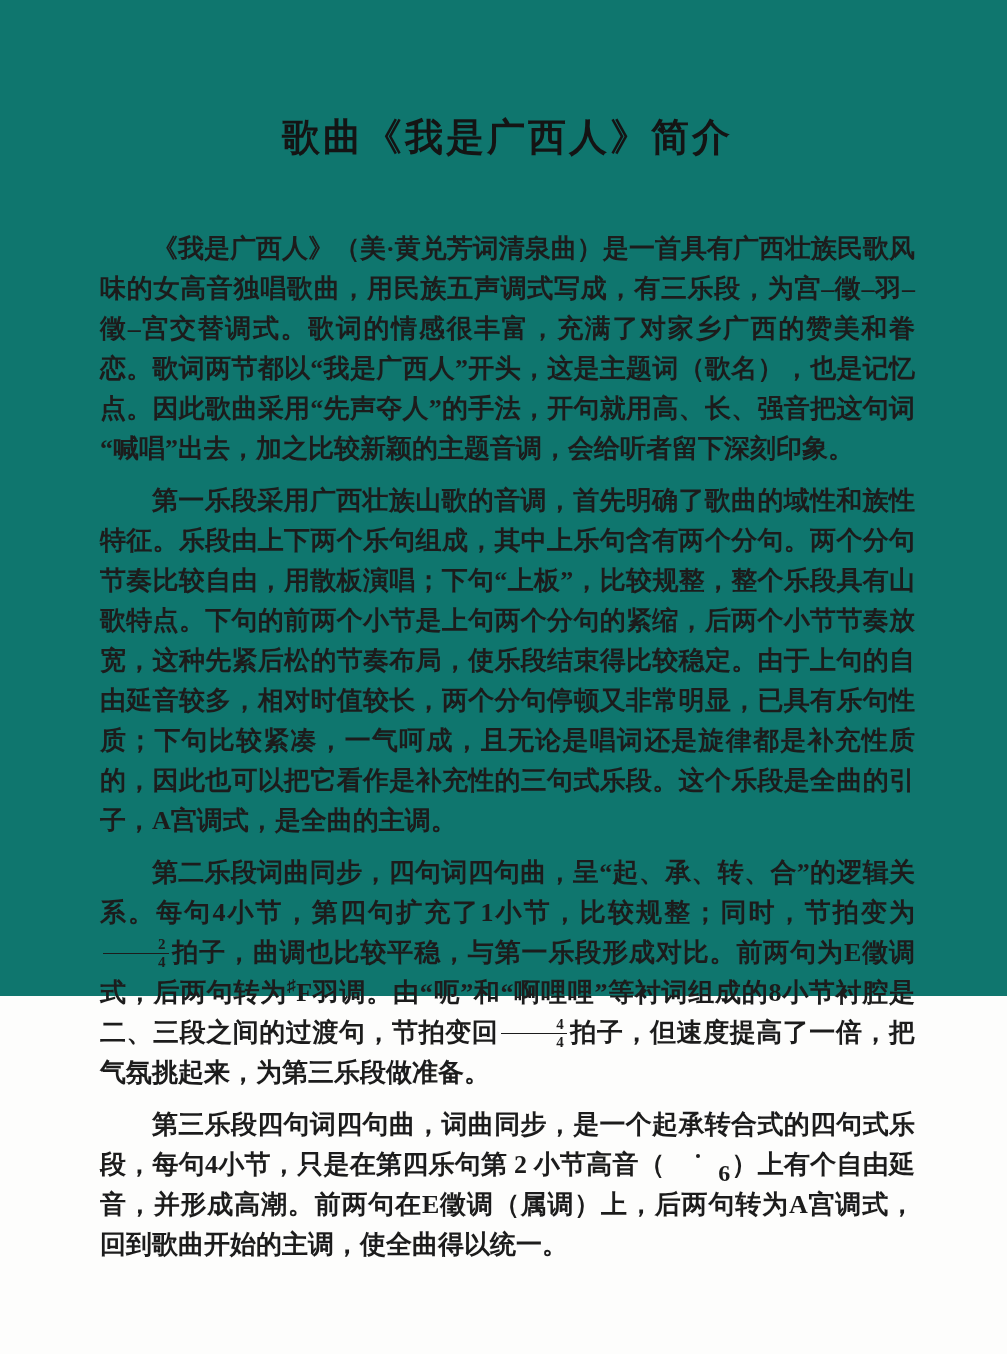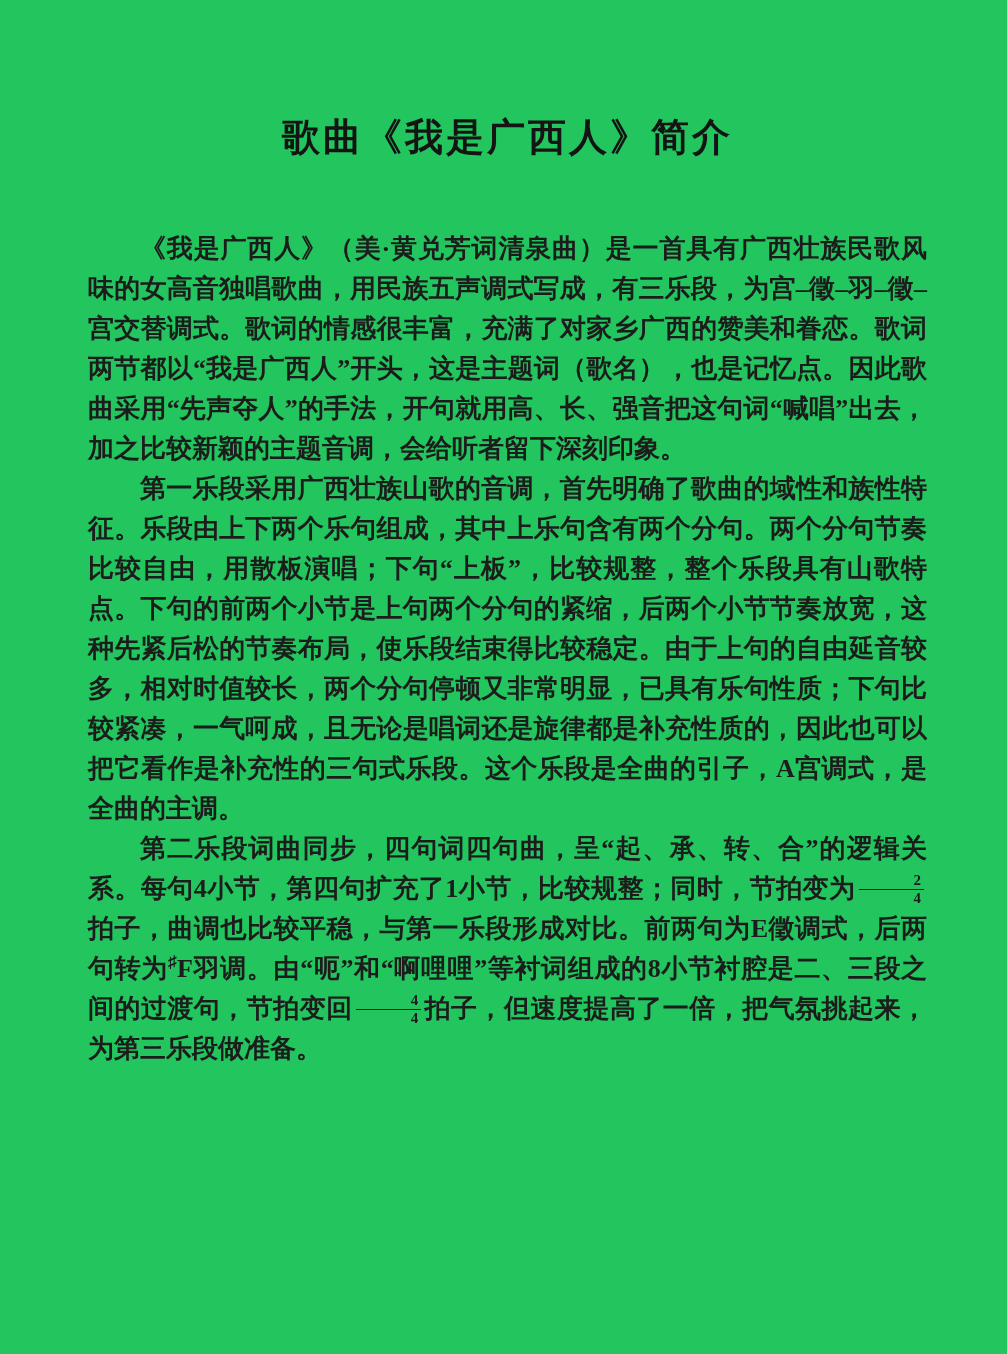--- a/index.html
+++ b/index.html
@@ -10,42 +10,42 @@
     width: 1007px;
     height: 1354px;
     background: #fdfdfc;
     font-family: "Liberation Serif", "DejaVu Serif", serif;
     color: #1b1b1b;
     overflow: hidden;
   }
   .page {
     box-sizing: border-box;
     width: 1007px;
-    height: 1354px;
+    height: 996px;
     padding: 112px 80px 0 88px;
-    background: #22c55e;
+    background: #0f766e;
   }
   .doc-title {
     text-align: center;
     font-size: 38px;
     font-weight: 700;
     letter-spacing: 3px;
     color: #141414;
     margin: 0 0 0 0;
   }
   .doc-body {
     margin-top: 66px;
     font-size: 26px;
     line-height: 40px;
     font-weight: 700;
     text-align: justify;
     color: #1c1c1c;
   }
   .doc-body p {
-    margin: 0;
+    margin: 12px;
     text-indent: 2em;
     word-break: break-all;
   }
   
   .frac {
     display: inline-flex;
     flex-direction: column;
     align-items: center;
     vertical-align: middle;
     line-height: 1;
@@ -103,15 +103,21 @@
   <div class="doc-body" id="paragraphs">
       <p>《我是广西人》（美·黄兑芳词清泉曲）是一首具有广西壮族民歌风味的女高音独唱歌曲，用民族五声调式写成，有三乐段，为宫–徵–羽–徵–宫交替调式。歌词的情感很丰富，充满了对家乡广西的赞美和眷恋。歌词两节都以“我是广西人”开头，这是主题词（歌名），也是记忆点。因此歌曲采用“先声夺人”的手法，开句就用高、长、强音把这句词“喊唱”出去，加之比较新颖的主题音调，会给听者留下深刻印象。</p>
       <p>第一乐段采用广西壮族山歌的音调，首先明确了歌曲的域性和族性特征。乐段由上下两个乐句组成，其中上乐句含有两个分句。两个分句节奏比较自由，用散板演唱；下句“上板”，比较规整，整个乐段具有山歌特点。下句的前两个小节是上句两个分句的紧缩，后两个小节节奏放宽，这种先紧后松的节奏布局，使乐段结束得比较稳定。由于上句的自由延音较多，相对时值较长，两个分句停顿又非常明显，已具有乐句性质；下句比较紧凑，一气呵成，且无论是唱词还是旋律都是补充性质的，因此也可以把它看作是补充性的三句式乐段。这个乐段是全曲的引子，A宫调式，是全曲的主调。</p>
       <p>第二乐段词曲同步，四句词四句曲，呈“起、承、转、合”的逻辑关系。每句4小节，第四句扩充了1小节，比较规整；同时，节拍变为<span class="frac">
           <span class="num">2</span>
           <span class="den">4</span>
         </span>拍子，曲调也比较平稳，与第一乐段形成对比。前两句为E徵调式，后两句转为<span class="sharpkey"><span class="mark">♯</span>F</span>羽调。由“呃”和“啊哩哩”等衬词组成的8小节衬腔是二、三段之间的过渡句，节拍变回<span class="frac">
           <span class="num">4</span>
           <span class="den">4</span>
         </span>拍子，但速度提高了一倍，把气氛挑起来，为第三乐段做准备。</p>
+      <p>第三乐段四句词四句曲，词曲同步，是一个起承转合式的四句式乐段，每句4小节，只是在第四乐句第 2 小节高音（<span class="jnote">
+          <span class="jdots">
+            <span class="jdot"></span>
+          </span>
+          <span class="jdigit">6</span>
+        </span>）上有个自由延音，并形成高潮。前两句在E徵调（属调）上，后两句转为A宫调式，回到歌曲开始的主调，使全曲得以统一。</p>
     </div>
 
 </div>
 
 </body></html>

